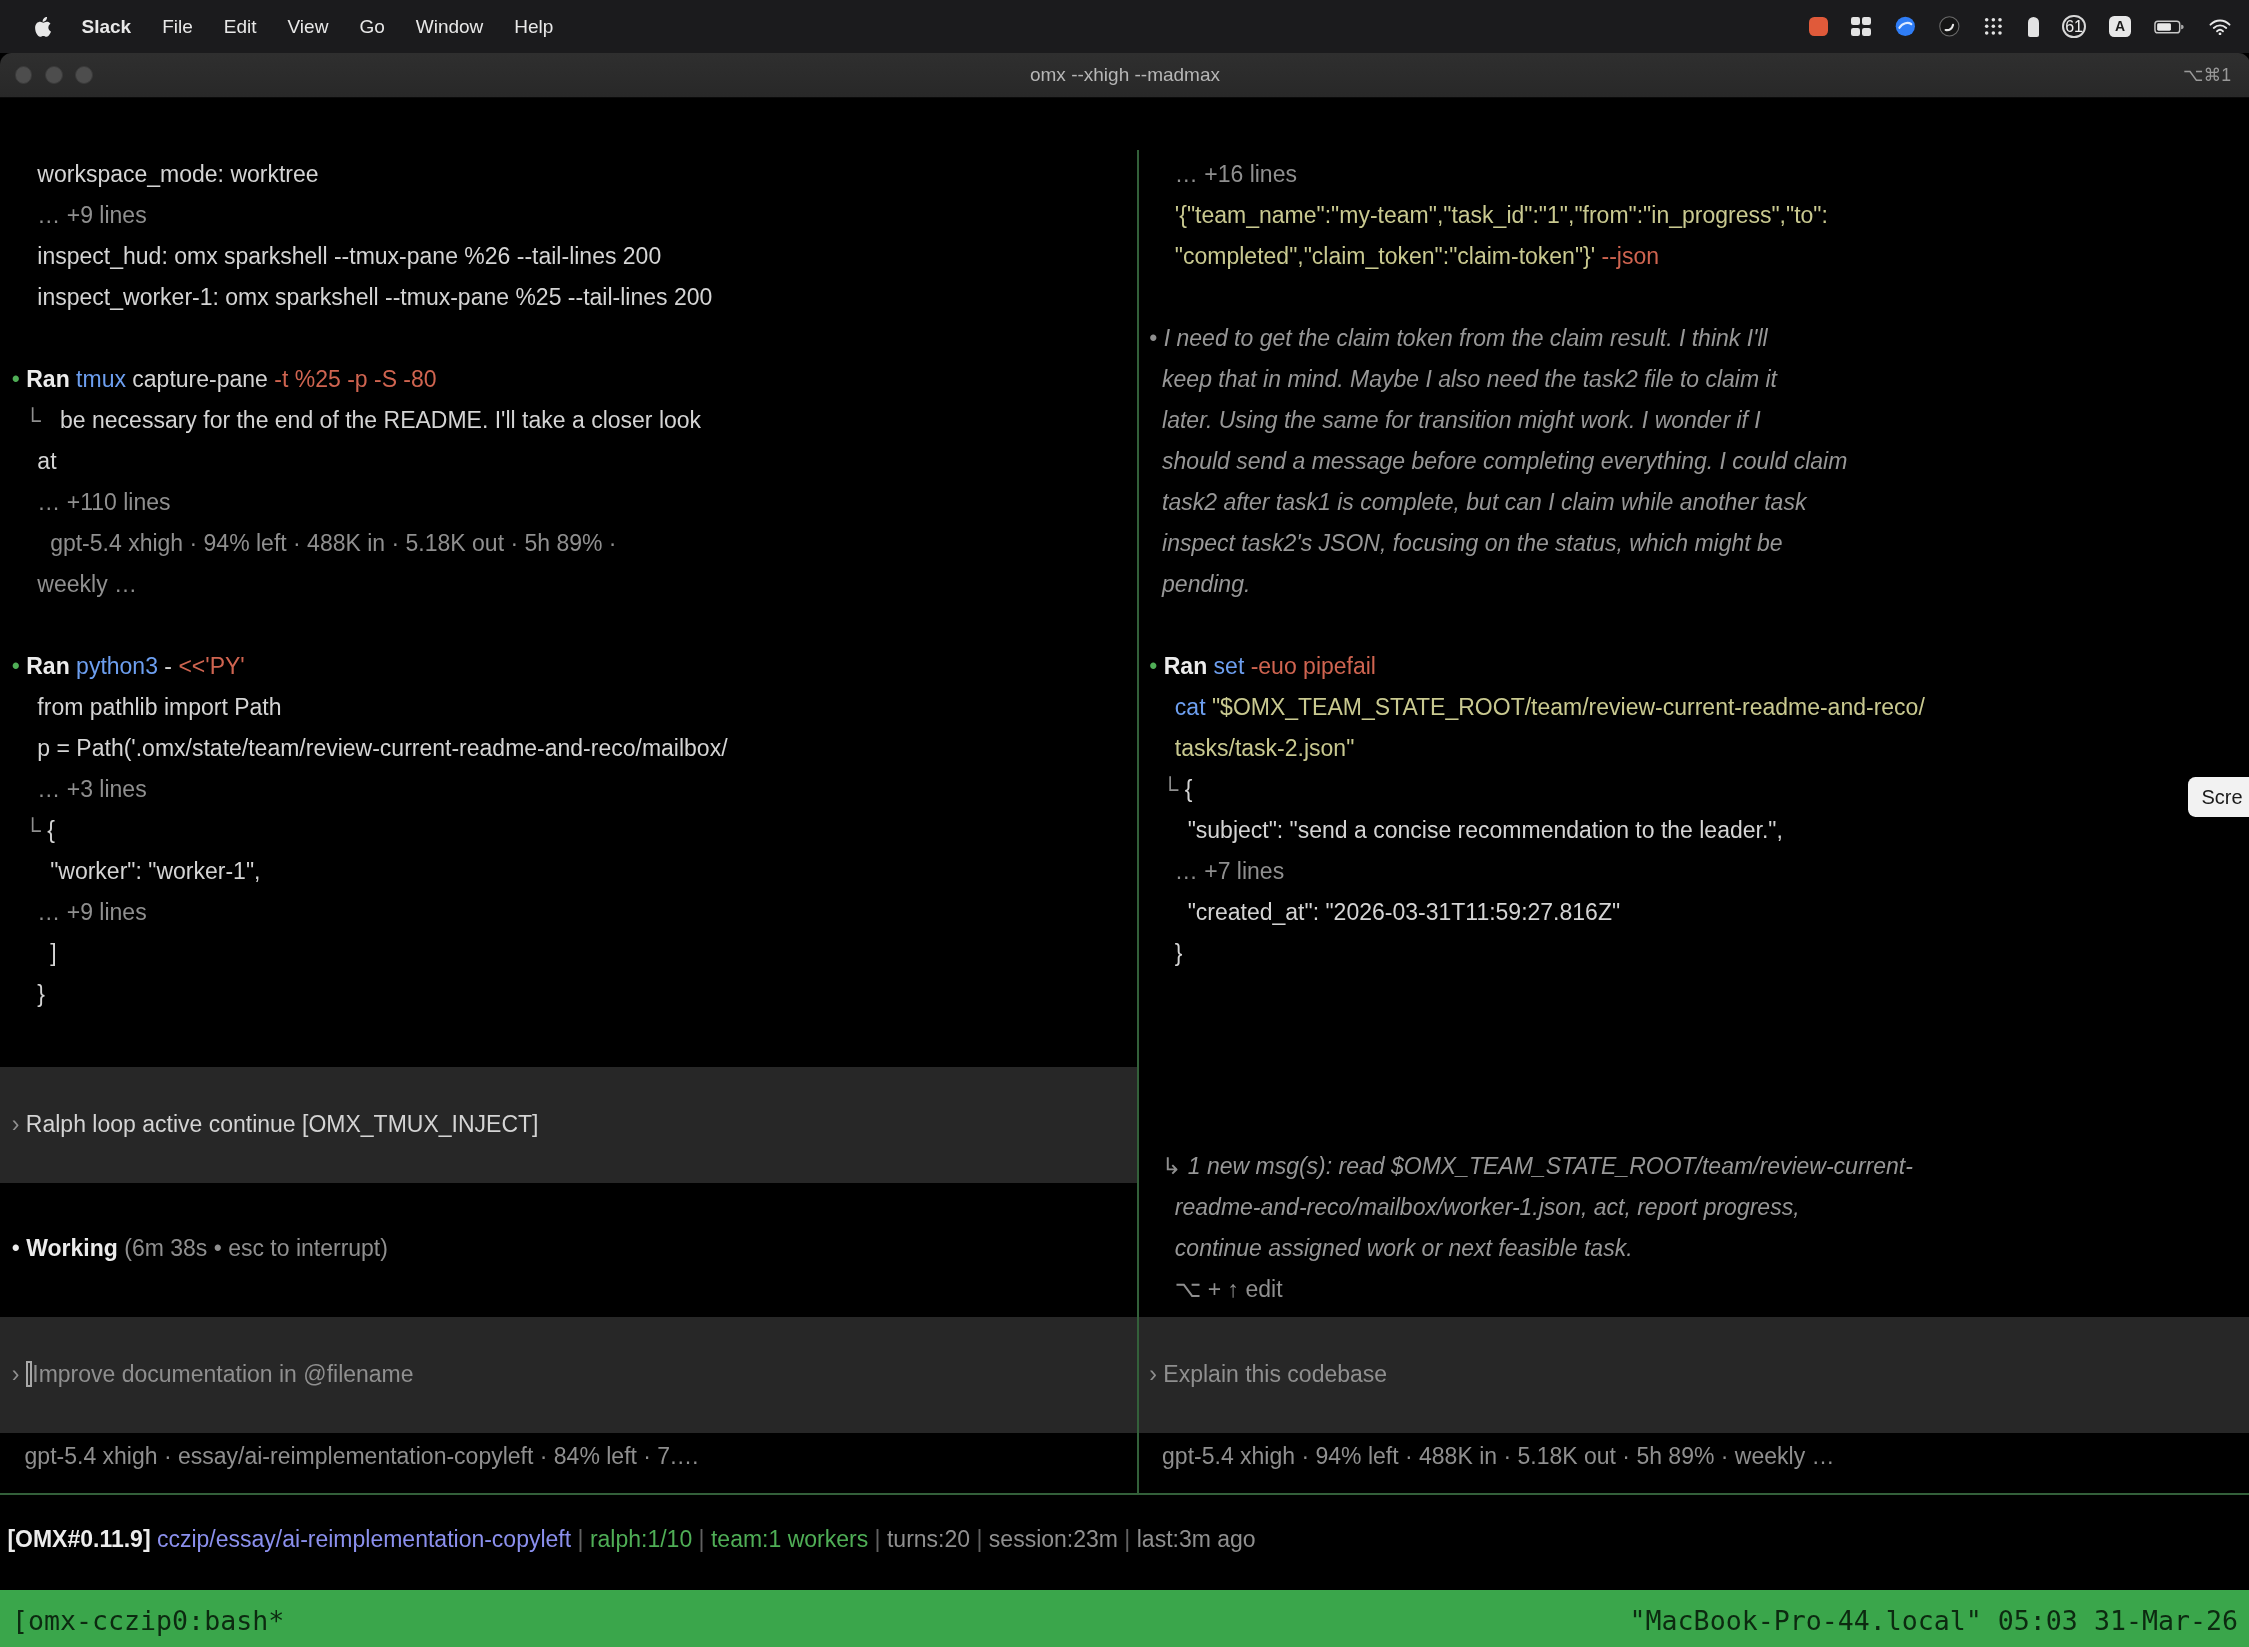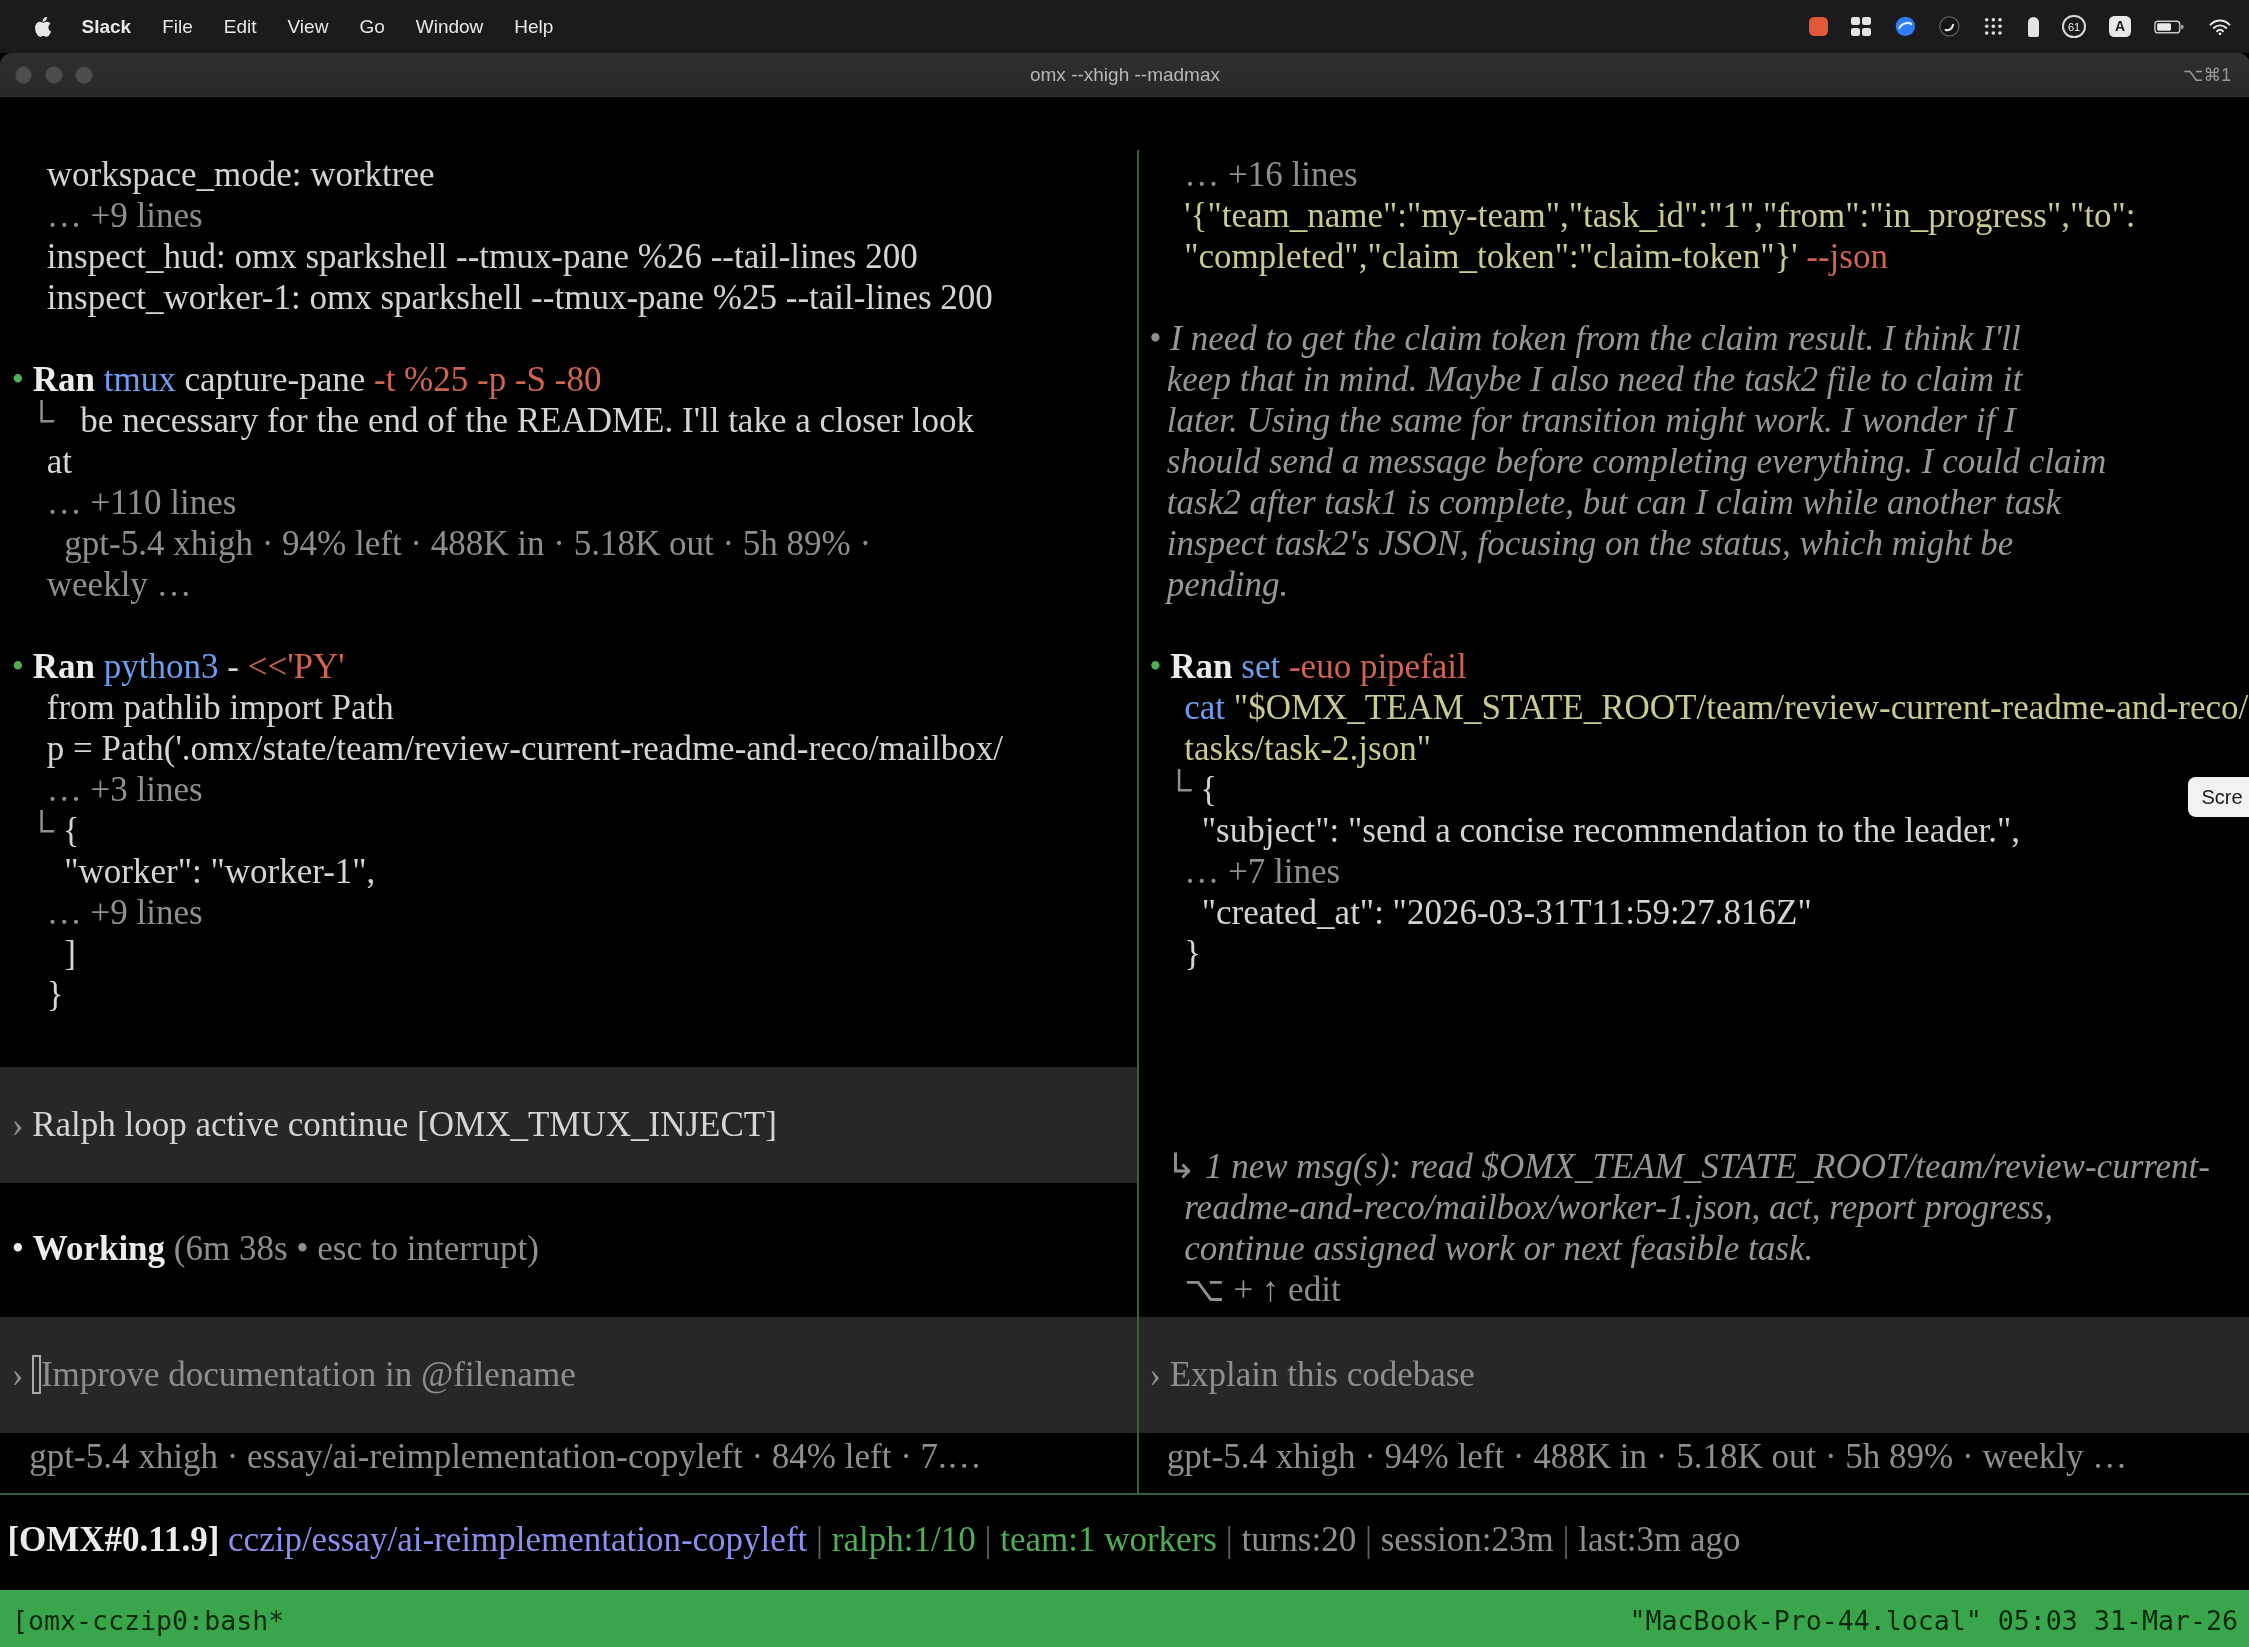--- a/index.html
+++ b/index.html
@@ -9,42 +9,42 @@
   
   .menubar{position:absolute;top:0;left:0;right:0;height:53px;background:#1b1b1d;display:flex;align-items:center;color:#e8e8e8;font-size:19px;padding:0 19px;box-sizing:border-box;z-index:50;text-align:center;}
   .mb-item{padding:0 15.5px;display:flex;align-items:center;height:100%;}
   .mb-item.app{font-weight:700;}
   .mb-right{margin-left:auto;display:flex;align-items:center;gap:23.6px;}
   .mbi{display:flex;align-items:center;justify-content:center;}
   .rec{width:19px;height:19px;border-radius:5.2px;background:#e05a3a;}
   .grid4{display:grid;grid-template-columns:8.9px 8.9px;gap:2.2px;}
   .grid4 i{width:8.9px;height:8.9px;background:#e3e3e3;border-radius:2.2px;display:block;}
   .ghost{width:11px;height:20px;background:#e3e3e3;border-radius:5.9px 5.9px 2.2px 2.2px;}
-  .ring{width:23.6px;height:23.6px;border:2.2px solid #d7d7d7;border-radius:50%;display:flex;align-items:center;justify-content:center;font-size:11px;color:#eee;box-sizing:border-box;}
+  .ring{width:23.6px;height:23.6px;border:2.2px solid #d7d7d7;border-radius:50%;display:flex;align-items:center;justify-content:center;font-size:16px;color:#eee;box-sizing:border-box;}
   .abox{width:21.4px;height:21.4px;background:#e8e8e8;color:#1b1b1b;border-radius:5.2px;display:flex;align-items:center;justify-content:center;font-weight:700;font-size:14px;}
 
   
   .window{position:absolute;top:53px;left:0;right:0;bottom:0;background:#000;border-radius:11.8px 11.8px 0 0;overflow:hidden;}
   .titlebar{height:44px;background:linear-gradient(#2f2f2f,#282828);border-bottom:0.7px solid #0a0a0a;display:flex;align-items:center;position:relative;}
   .tl-group{position:absolute;left:14.8px;display:flex;gap:12.5px;}
   .tl{width:17.7px;height:17.7px;border-radius:50%;background:#4d4d4d;border:0.7px solid #3a3a3a;box-sizing:border-box;}
   .tb-title{margin:12px auto;color:#b6b6b6;font-size:19px;font-weight:400;}
   .tb-right{position:absolute;right:19px;color:#9a9a9a;font-size:17.7px;}
 
   .term{position:absolute;top:97px;left:0;right:0;bottom:0;background:#000;}
   .pane-left{position:absolute;top:0;left:0;width:1137px;height:1343px;}
   .pane-right{position:absolute;top:0;left:1139px;width:1111px;height:1343px;}
   .block{position:absolute;left:0;right:0;padding-left:11.8px;}
   .pane-right .block{padding-left:10.3px;}
   .band{background:#272727;height:116px;box-sizing:border-box;padding-top:37px;}
   .vsep{position:absolute;top:0;left:1137px;width:2.2px;height:1343px;background:#33603a;}
   .hsep{position:absolute;top:1343px;left:0;width:100%;height:2.2px;background:#33603a;}
   .hud{padding-left:7.4px;}
 
-  .tline{height:41px;white-space:pre;font-family:Liberation Serif, serif;font-size:35px;line-height:41px;color:#d4d4d4;}
+  .tline{height:41px;white-space:pre;font-family:Liberation Sans, sans-serif;font-size:23px;line-height:41px;color:#d4d4d4;}
   .c-dim{color:#8f8f8f;}
   .c-bold{color:#ececec;font-weight:700;}
   .c-white{color:#ececec;}
   .c-green{color:#4fae56;}
   .c-blue{color:#6d9ff0;}
   .c-red{color:#cf6450;}
   .c-yellow{color:#c9c990;}
   .c-italic{color:#979797;font-style:italic;}
   .c-boldgreen{color:#4fae56;font-weight:700;}
   .c-boldred{color:#cf6450;font-weight:700;}

